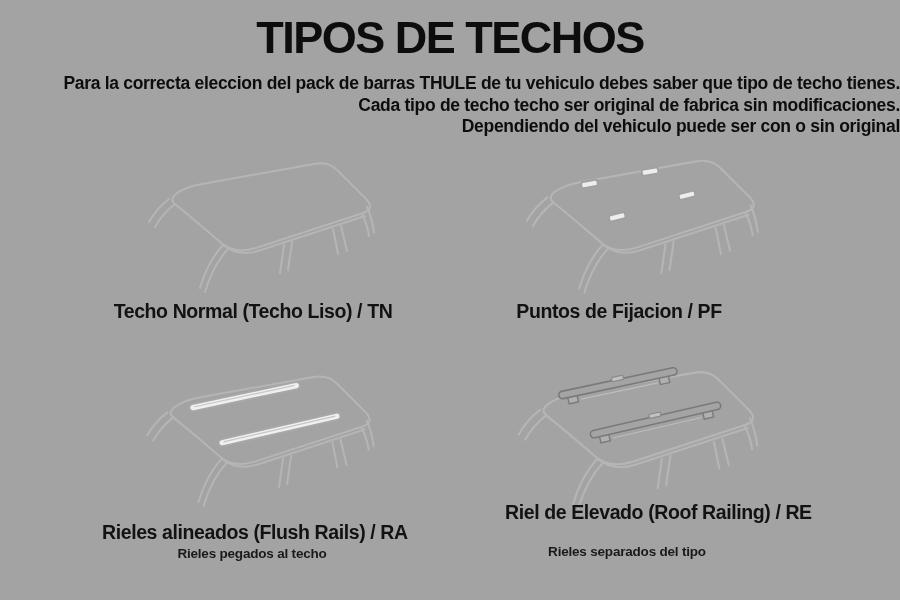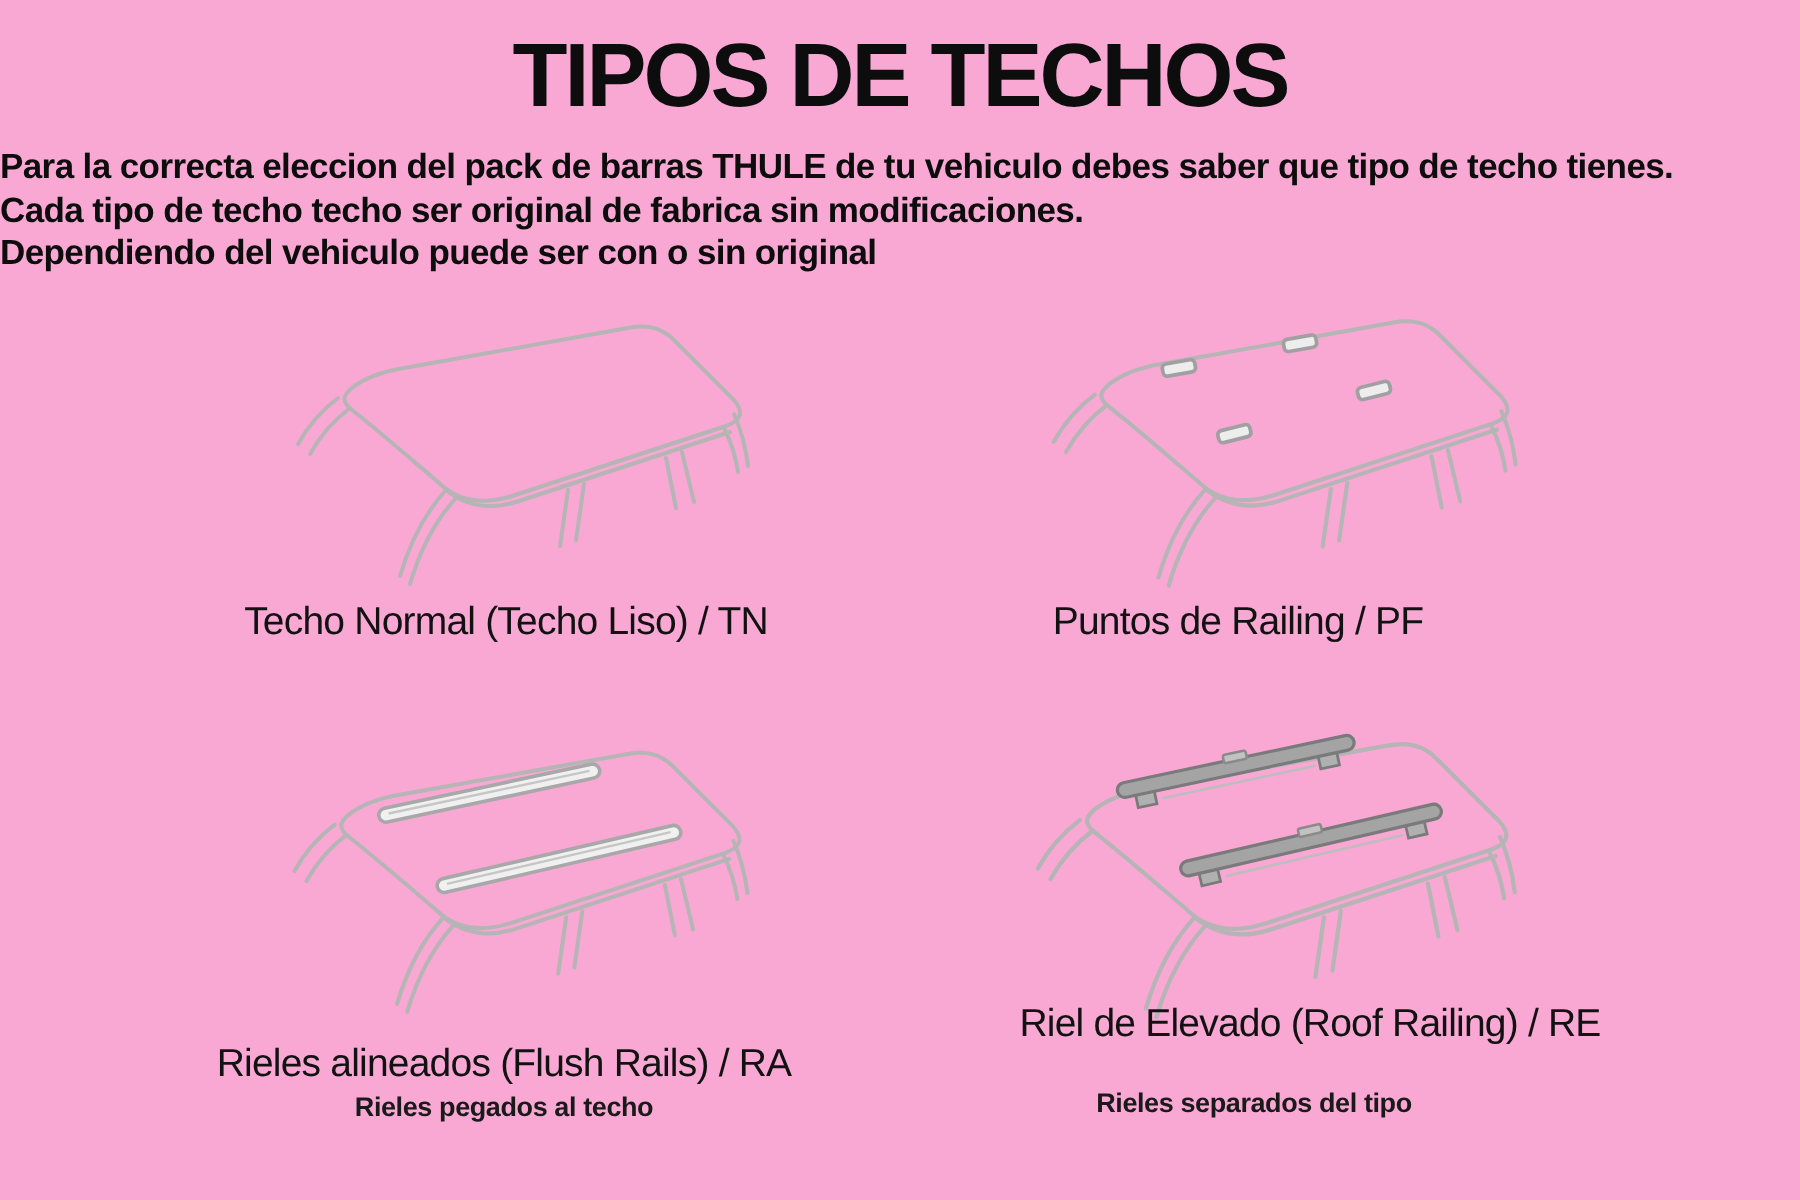--- a/index.html
+++ b/index.html
@@ -1,32 +1,32 @@
 <!DOCTYPE html>
 <html><head>
 <meta charset="utf-8">
 <style>
   html,body { margin:0; padding:0; background:#ffffff; }
   .canvas {
-    position:relative; width:900px; height:600px; background:#f9a8d4;
+    position:relative; width:900px; height:600px; background:#a3a3a3;
     font-family:"Liberation Sans", sans-serif; color:#111111; overflow:hidden;
   }
   .title {
     position:absolute; top:12px; left:0; width:100%; text-align:center;
     font-size:45px; font-weight:700; letter-spacing:-1.5px; color:#0d0d0d;
   }
   .intro {
-    position:absolute; top:73px; left:0; width:100%; text-align:left;
+    position:absolute; top:73px; left:0; width:100%; text-align:right;
     font-size:17.5px; font-weight:600; line-height:21.5px; letter-spacing:-0.3px;
     color:#0d0d0d;
   }
   .roof-svg { position:absolute; }
   .cap {
     position:absolute; width:300px; text-align:center;
-    font-size:19.5px; font-weight:400; letter-spacing:-0.4px; color:#121212;
+    font-size:19.5px; font-weight:700; letter-spacing:-0.4px; color:#121212;
     white-space:nowrap;
   }
   .subcap {
     position:absolute; width:300px; text-align:center;
     font-size:13.5px; font-weight:600; letter-spacing:-0.2px; color:#1a1a1a;
     white-space:nowrap;
   }
   svg { display:block; }
 </style>
 </head>
@@ -105,21 +105,21 @@
 
   <svg class="roof-svg" style="left:118px; top:150px;" width="300" height="150" viewBox="0 0 300 150">
     <use href="#roofBase" xlink:href="#roofBase"></use>
   </svg>
   <div class="cap" style="left:103px; top:300px;">Techo Normal (Techo Liso) / TN</div>
 
   <svg class="roof-svg" style="left:495px; top:147px;" width="308" height="154" viewBox="0 0 300 150">
     <use href="#roofBase" xlink:href="#roofBase"></use>
     <use href="#fixpoints" xlink:href="#fixpoints"></use>
   </svg>
-  <div class="cap" style="left:469px; top:300px;">Puntos de Railing / PF</div>
+  <div class="cap" style="left:469px; top:300px;">Puntos de Fijacion / PF</div>
 
   <svg class="roof-svg" style="left:116px; top:363px;" width="302" height="151" viewBox="0 0 300 150">
     <use href="#roofBase" xlink:href="#roofBase"></use>
     <use href="#flushrails" xlink:href="#flushrails"></use>
   </svg>
   <div class="cap" style="left:102px; top:521px;">Rieles alineados (Flush Rails) / RA</div>
   <div class="subcap" style="left:102px; top:546px;">Rieles pegados al techo</div>
 
   <svg class="roof-svg" style="left:486px; top:358px;" width="318" height="159" viewBox="0 0 300 150">
     <use href="#roofBase" xlink:href="#roofBase"></use>

